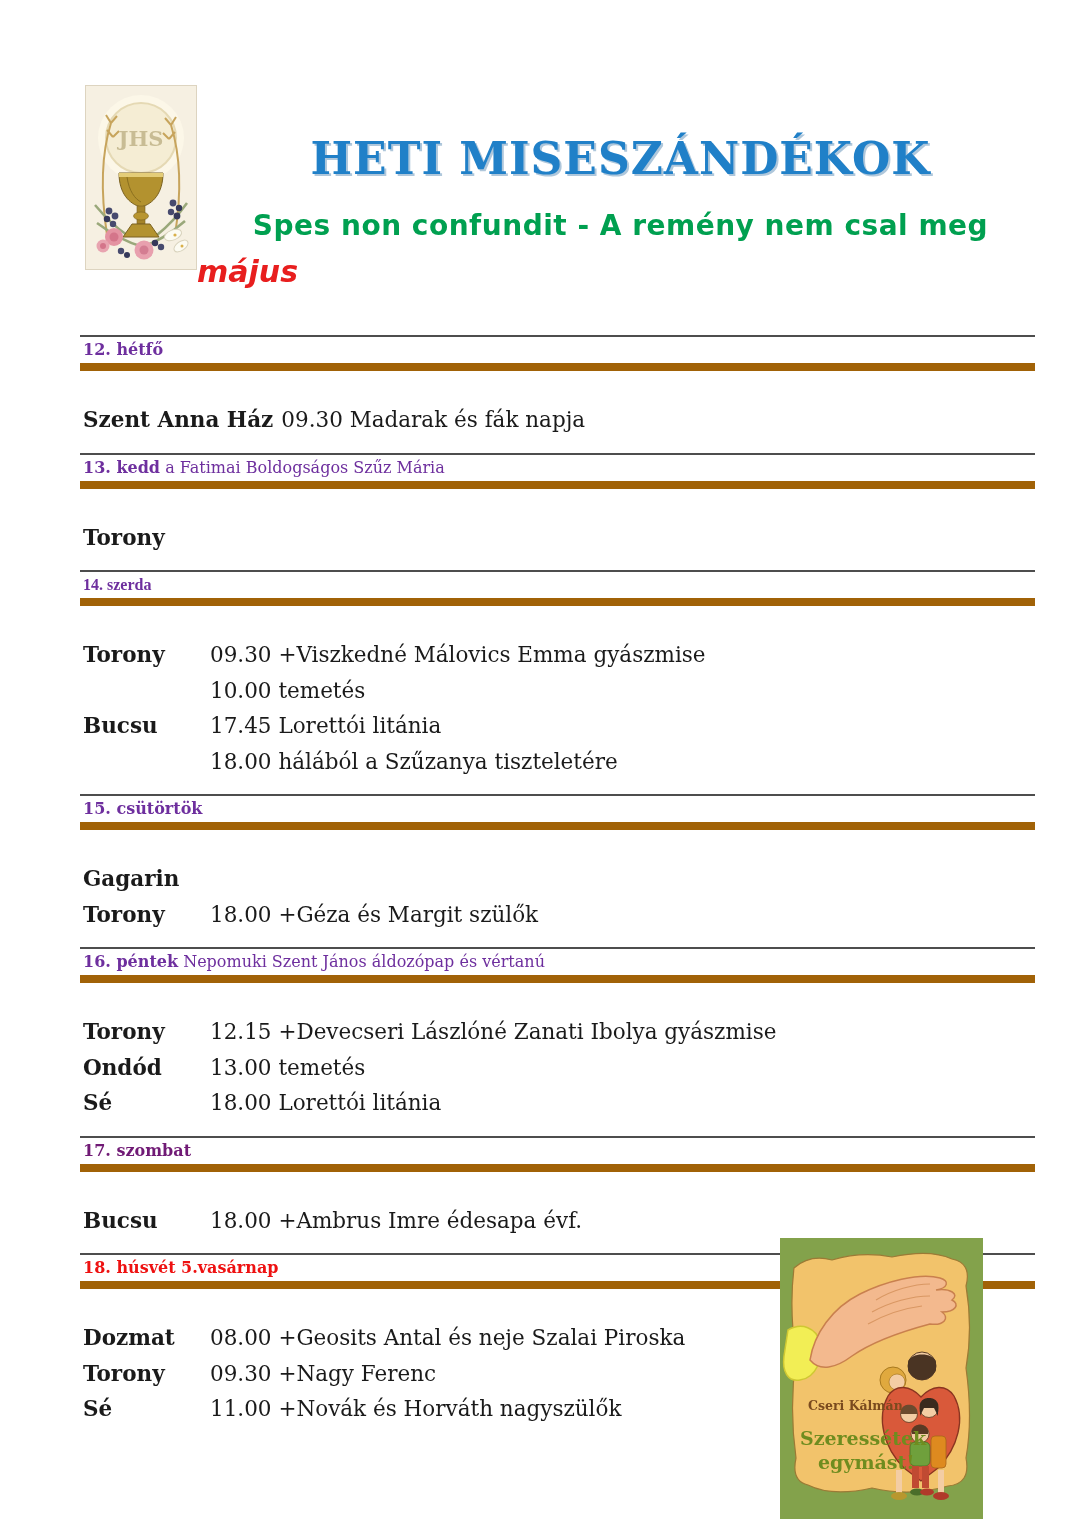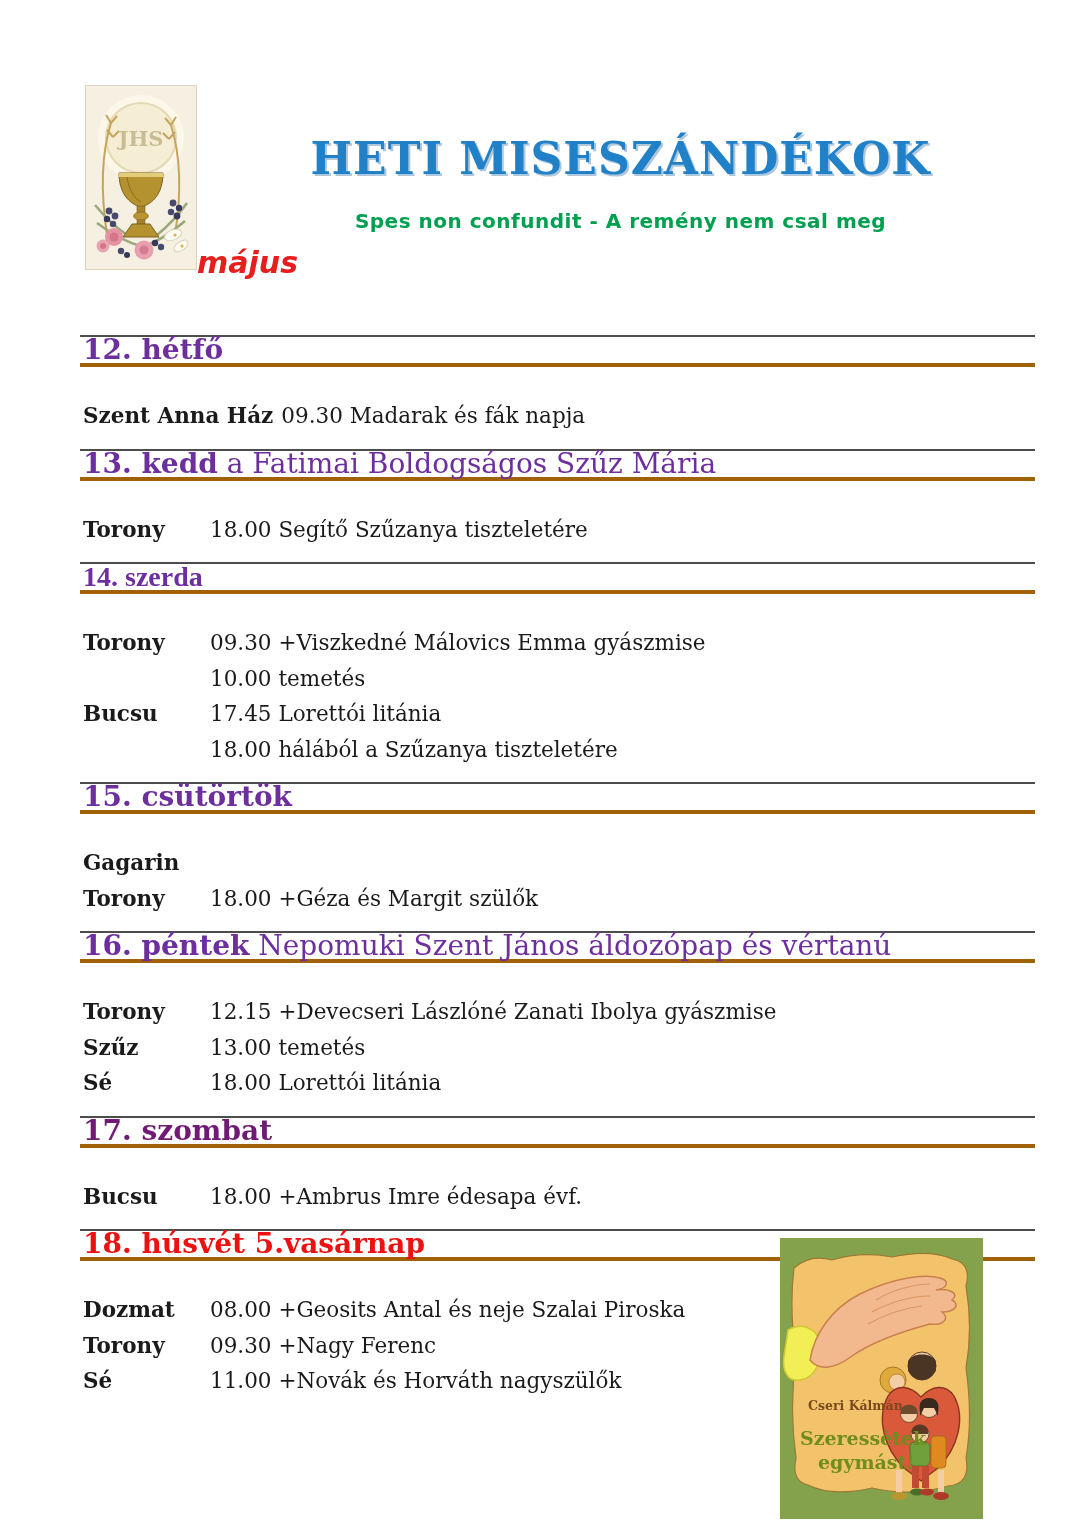--- a/index.html
+++ b/index.html
@@ -21,37 +21,37 @@
   .title{
     margin:4px 0 0;
     font-size:44px;line-height:52px;
     font-weight:bold;letter-spacing:1px;
     color:#2080c8;
     text-shadow:2px 2px 0 rgba(26,94,152,0.35), -1px -1px 0 rgba(255,255,255,0.6);
   }
   .subtitle{
     margin-top:24px;
     font-family:"DejaVu Sans","Liberation Sans",sans-serif;
-    font-weight:bold;font-size:20px;letter-spacing:0.5px;
+    font-weight:bold;font-size:28px;letter-spacing:0.5px;
     color:#00a050;
   }
   .month{
     margin-top:12px;text-align:left;padding-right:14px;
     font-family:"DejaVu Sans","Liberation Sans",sans-serif;
     font-style:italic;font-weight:bold;font-size:30px;
     color:#e81e1e;
   }
 
   
   .schedule{position:absolute;top:335px;left:80px;width:955px;}
   .sec-head{
     border-top:2px solid #4d4d4d;
-    border-bottom:4px solid #a16207;
+    border-bottom:8px solid #a16207;
     padding:1px 4px 2px 3px;
-    font-size:28px;line-height:23px;
+    font-size:16px;line-height:23px;
   }
   .sec-label{font-weight:bold;}
   .sec-rows{padding:25px 0 21px 3px;}
   .row{display:flex;font-size:21.5px;line-height:23.5px;margin-top:12px;}
   .loc{width:127px;flex:none;font-weight:bold;}
   .row.inline{display:block;}
   .row.inline .loc{width:auto;display:inline;margin-right:8px;}
   .txt{white-space:nowrap;}
 
   
@@ -141,21 +141,20 @@
     <div class="sec-rows">
           <div class="row inline"><span class="loc">Szent Anna Ház</span><span class="txt">09.30 Madarak és fák napja</span></div>
         </div>
   </section>
 
   <section class="sec">
     <div class="sec-head"><span class="sec-label" style="color: rgb(110, 47, 158);">13. kedd</span><span class="sec-feast" style="color: rgb(110, 47, 158);">&nbsp;a Fatimai Boldogságos Szűz Mária</span></div>
     <div class="sec-rows">
           <div class="row">
             <span class="loc">Torony</span>
-            <span class="txt">18.00 Segítő Szűzanya tiszteletére</span>
           </div>
         </div>
   </section>
 
   <section class="sec">
     <div class="sec-head"><span class="sec-label" style="color: rgb(110, 47, 158); font-family: Liberation Serif, serif;">14. szerda</span><span class="sec-feast"></span></div>
     <div class="sec-rows">
           <div class="row">
             <span class="loc">Torony</span>
             <span class="txt">09.30 +Viszkedné Málovics Emma gyászmise</span>
@@ -189,21 +188,21 @@
   </section>
 
   <section class="sec">
     <div class="sec-head"><span class="sec-label" style="color: rgb(110, 47, 158);">16. péntek</span><span class="sec-feast" style="color: rgb(110, 47, 158);">&nbsp;Nepomuki Szent János áldozópap és vértanú</span></div>
     <div class="sec-rows">
           <div class="row">
             <span class="loc">Torony</span>
             <span class="txt">12.15 +Devecseri Lászlóné Zanati Ibolya gyászmise</span>
           </div>
           <div class="row">
-            <span class="loc">Szűz</span>
+            <span class="loc">Ondód</span>
             <span class="txt">13.00 temetés</span>
           </div>
           <div class="row">
             <span class="loc">Sé</span>
             <span class="txt">18.00 Lorettói litánia</span>
           </div>
         </div>
   </section>
 
   <section class="sec">

